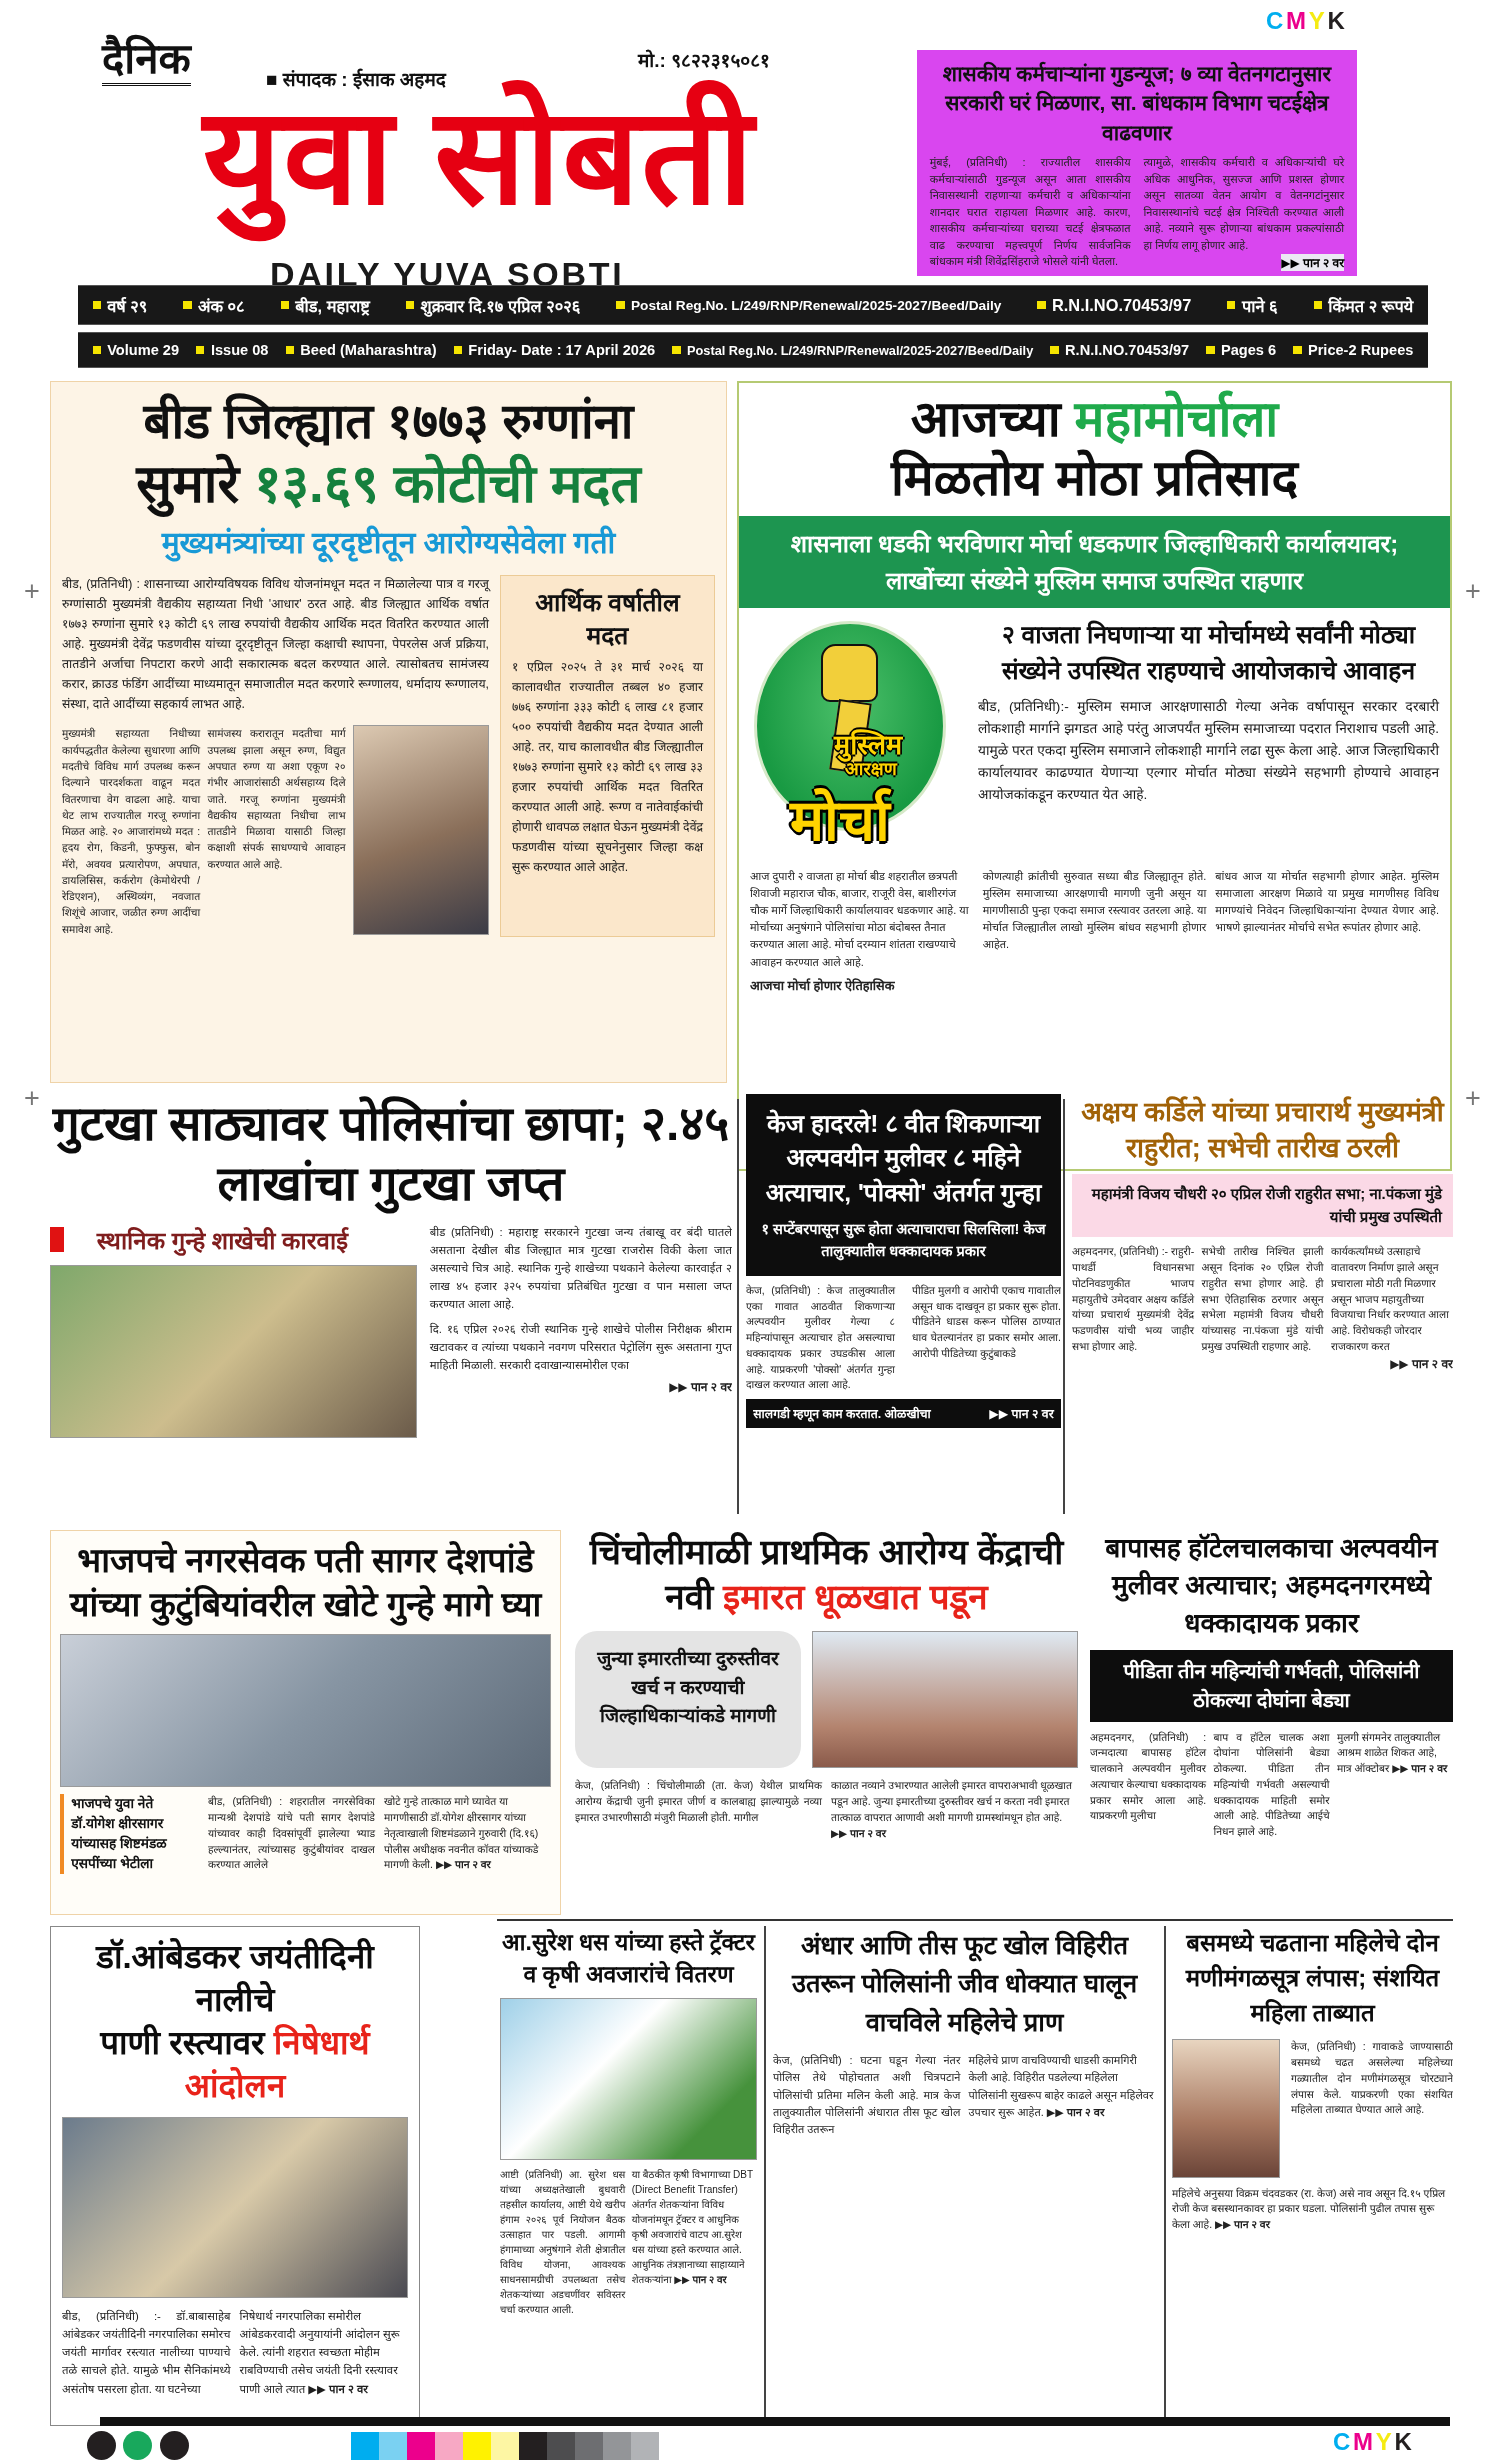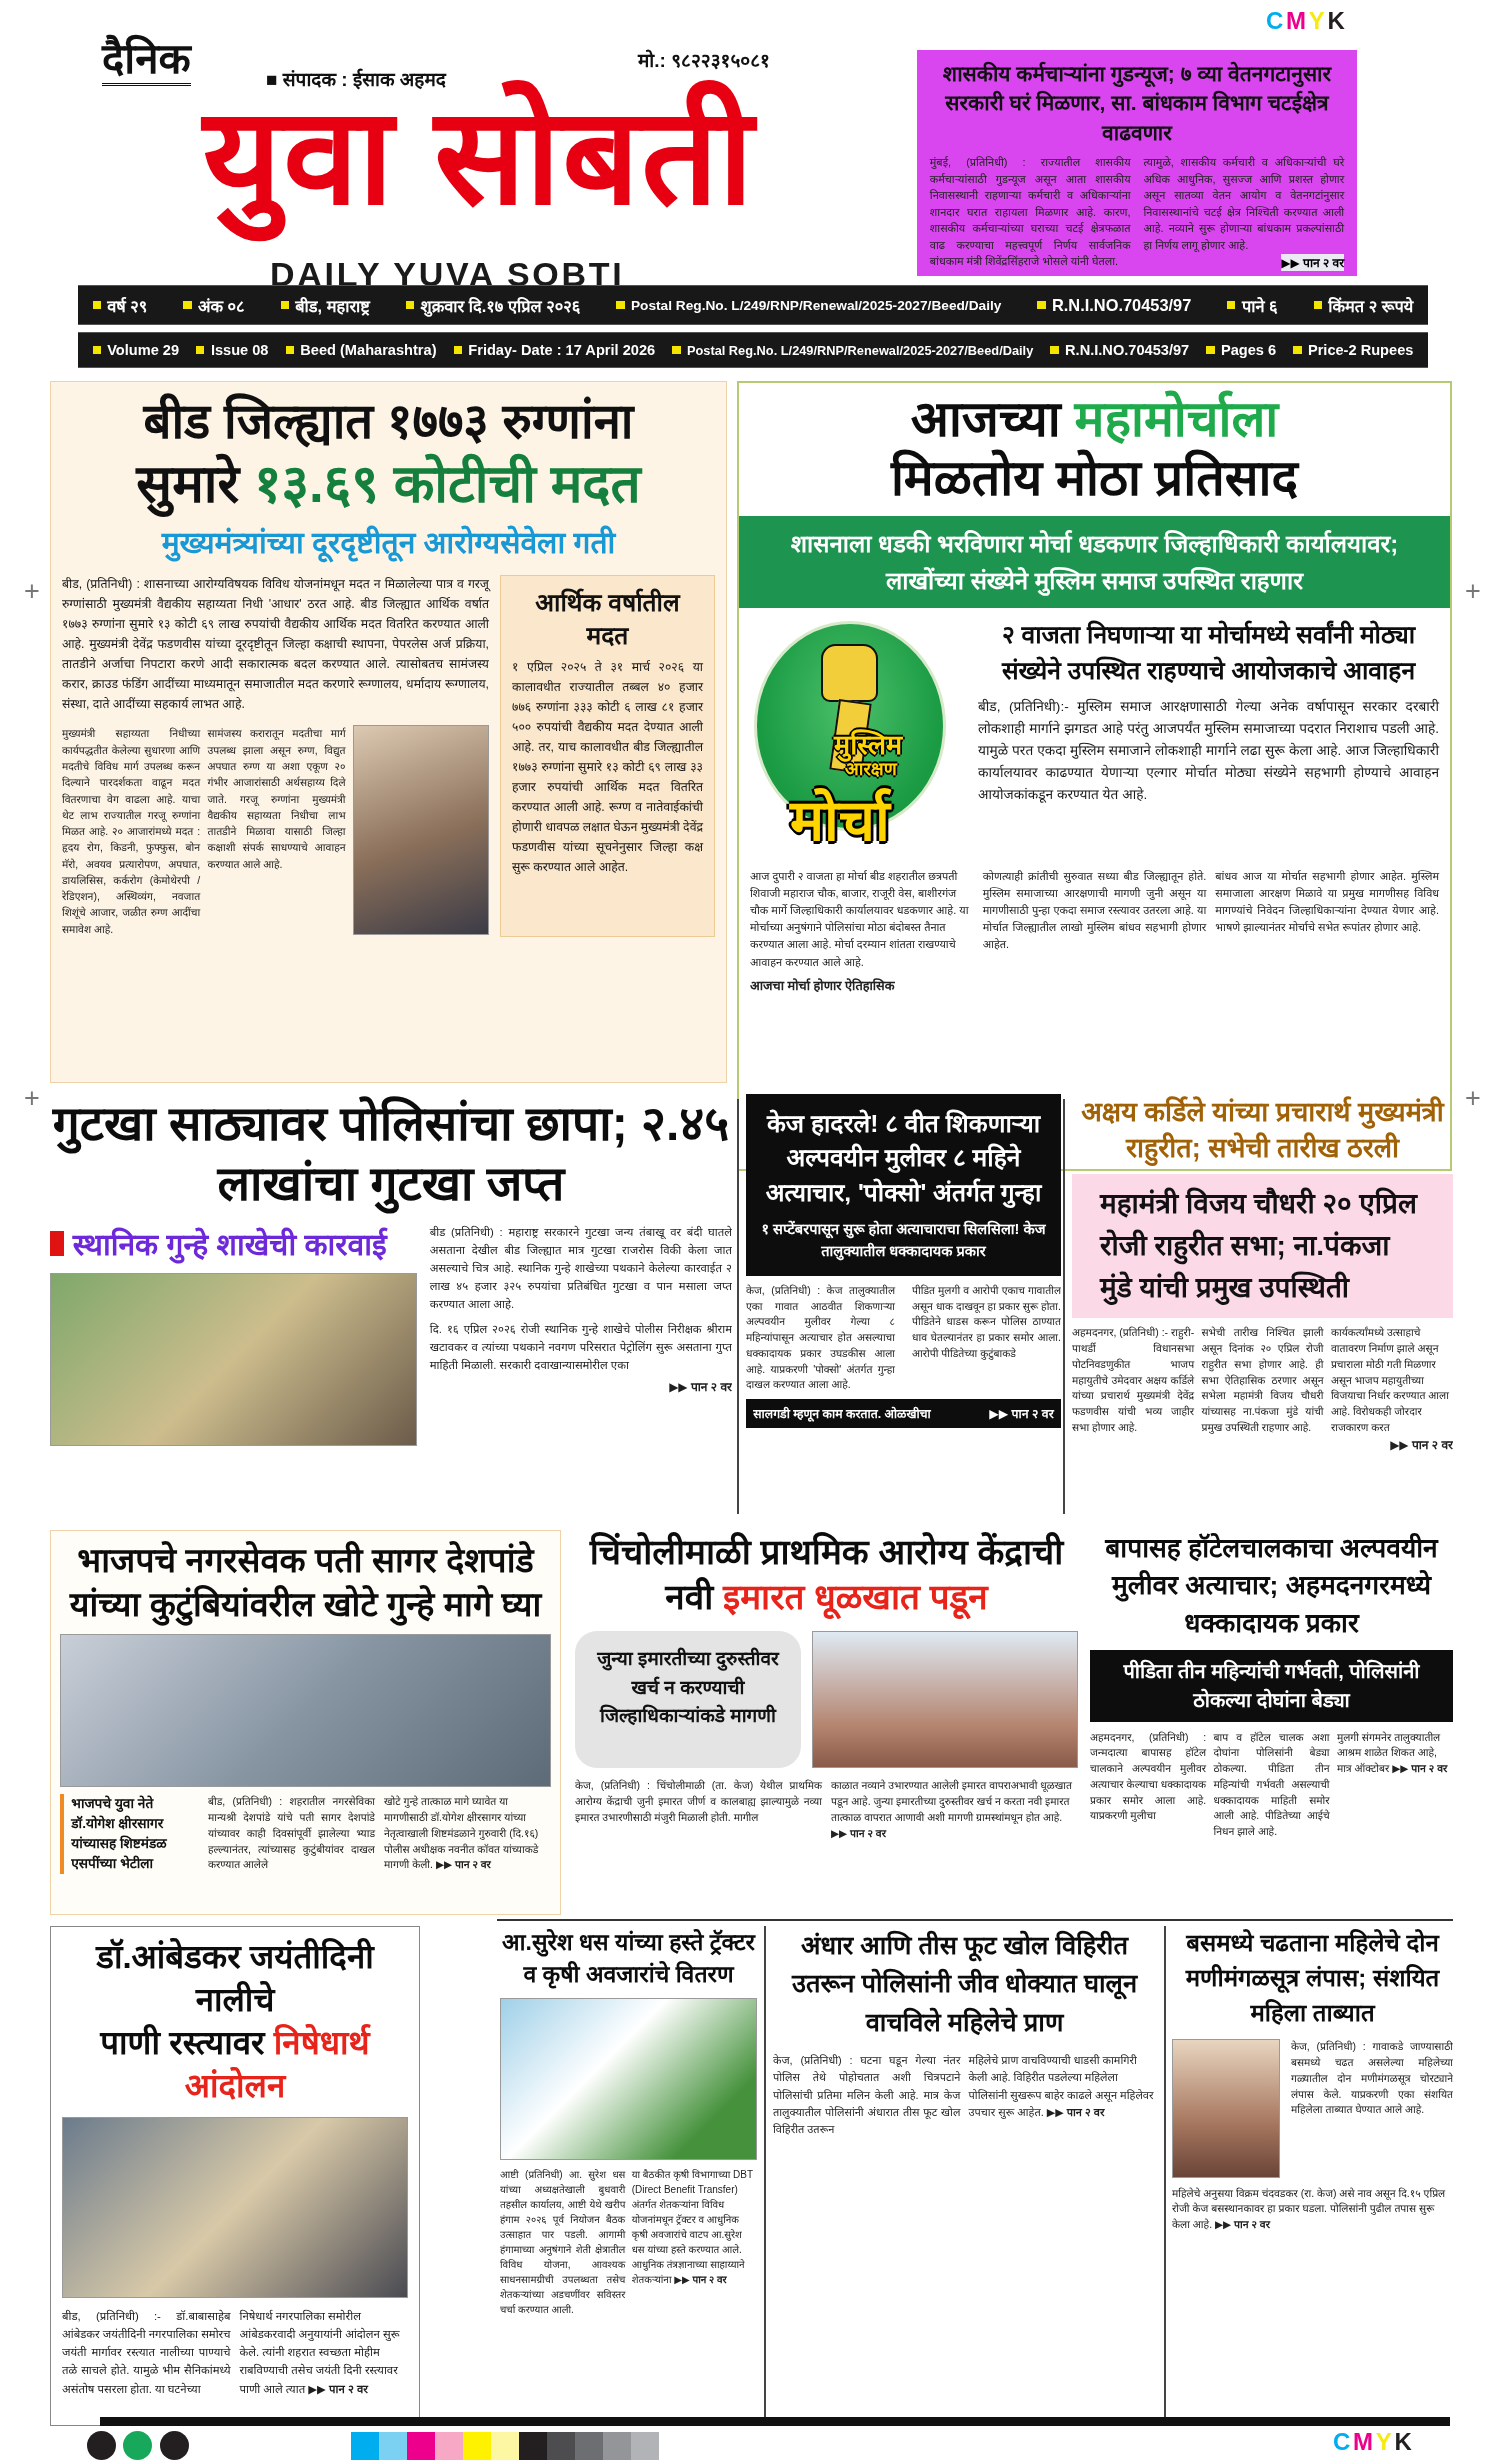--- a/index.html
+++ b/index.html
@@ -71,37 +71,37 @@
   #story-morcha .cols { display:flex; gap:9px; padding:7.3px 11px; }
   #story-morcha .col { flex:1; font-size:11px; line-height:1.55; color:#222; }
   #story-morcha .hist { font-weight:800; font-size:12.8px; margin-top:5.5px; }
 
   
   .vrule { width:1.8px; background:#444; }
   #story-gutkha { top:1094px; left:50px; width:682px; height:421px; overflow:hidden; }
   #story-gutkha .h { font-size:48px; font-weight:800; text-align:center; line-height:1.25; color:#0c0c0c; }
   #story-gutkha .flex { display:flex; gap:12.8px; margin-top:9px; }
   #story-gutkha .left { width:367px; }
-  #story-gutkha .kicker { display:flex; align-items:center; font-size:30px; font-weight:800; color:#6d28d9; }
+  #story-gutkha .kicker { display:flex; align-items:center; font-size:24px; font-weight:800; color:#7f1d1d;gap:24px; }
   #story-gutkha .rsq { width:13.7px; height:25.5px; background:#e01212; margin-right:9px; }
   #story-gutkha .gphoto { width:367px; height:173px; margin-top:9px; background:linear-gradient(135deg,#7fa86b,#cdbd8d 50%,#6b5b4a); }
   #story-gutkha .body { flex:1; font-size:11.4px; line-height:1.58; color:#1f1f1f; }
   #story-gutkha .more { text-align:right; font-weight:800; font-size:12px; margin-top:3.6px; }
 
   #story-pocso { top:1094px; left:746px; width:315px; height:421px; overflow:hidden; }
   #story-pocso .blk { background:#0d0d0d; color:#fff; text-align:center; padding:12.8px 9px; }
   #story-pocso .h { font-size:24.6px; font-weight:800; line-height:1.4; }
   #story-pocso .sub { font-size:14.6px; font-weight:600; line-height:1.5; margin-top:9px; }
   #story-pocso .cols { display:flex; gap:17px; margin-top:7.3px; }
   #story-pocso .col { flex:1; font-size:10.5px; line-height:1.5; color:#222; }
   #story-pocso .strip { background:#0d0d0d; color:#fff; font-size:12.3px; font-weight:700; padding:6.4px 7.3px; display:flex; justify-content:space-between; margin-top:5.5px; }
 
   #story-kardile { top:1094px; left:1072px; width:381px; height:421px; overflow:hidden; }
   #story-kardile .h { font-size:27px; font-weight:800; text-align:center; line-height:1.35; color:#a16207; }
-  #story-kardile .pink { background:#fbd9e6; font-size:28px; font-weight:700; text-align:left; padding:9px 28px; line-height:1.5; margin-top:7.3px; color:#111; }
+  #story-kardile .pink { background:#fbd9e6; font-size:15px; font-weight:700; text-align:right; padding:9px 11px; line-height:1.5; margin-top:7.3px; color:#111; }
   #story-kardile .cols { display:flex; gap:7.3px; margin-top:7.3px; }
   #story-kardile .col { flex:1; font-size:10.5px; line-height:1.5; color:#222; }
   #story-kardile .more { text-align:right; font-weight:800; font-size:12px; }
 
   
   #story-deshpande { top:1530px; left:50px; width:511px; height:385px; border:0.9px solid #efd3a8; background:#fffdf8; padding:7.3px 9px; overflow:hidden; }
   #story-deshpande .h { font-size:34px; font-weight:800; text-align:center; line-height:1.3; color:#0c0c0c; }
   #story-deshpande .dphoto { width:100%; height:153px; margin-top:7.3px; background:linear-gradient(135deg,#c9cfd8,#8795a3 50%,#5d6a78); }
   #story-deshpande .flex { display:flex; gap:9px; margin-top:7.3px; }
   #story-deshpande .cap { width:139px; font-size:13.7px; font-weight:700; border-left:4.6px solid #f08a24; padding-left:7.3px; line-height:1.45; color:#111; }

